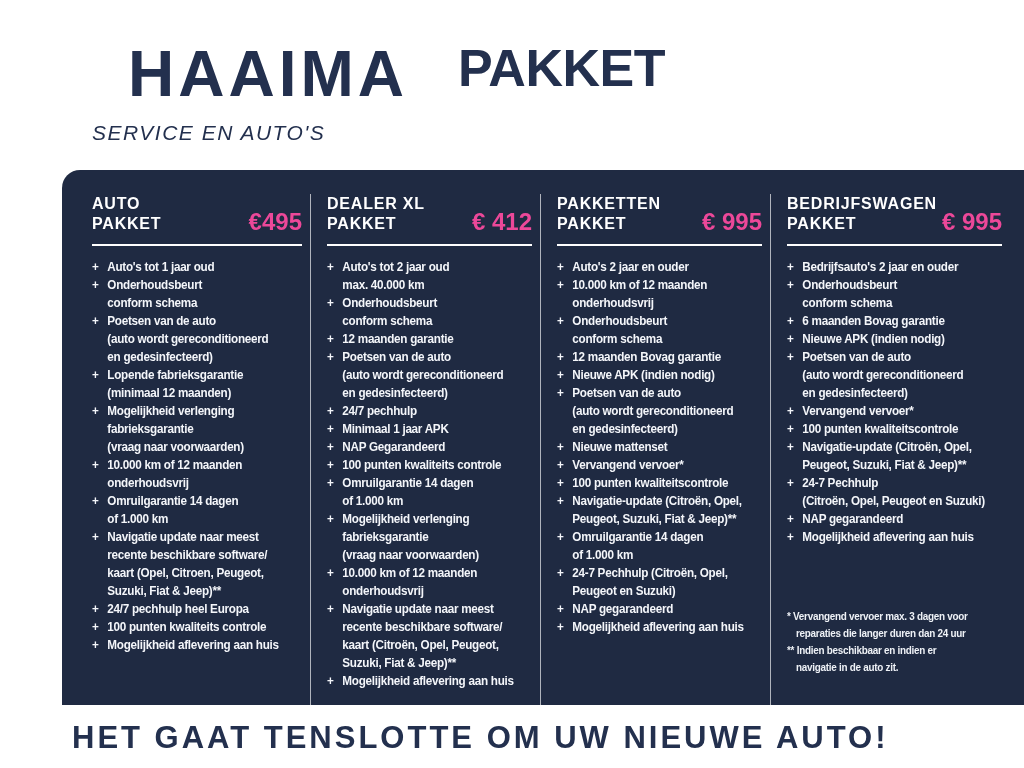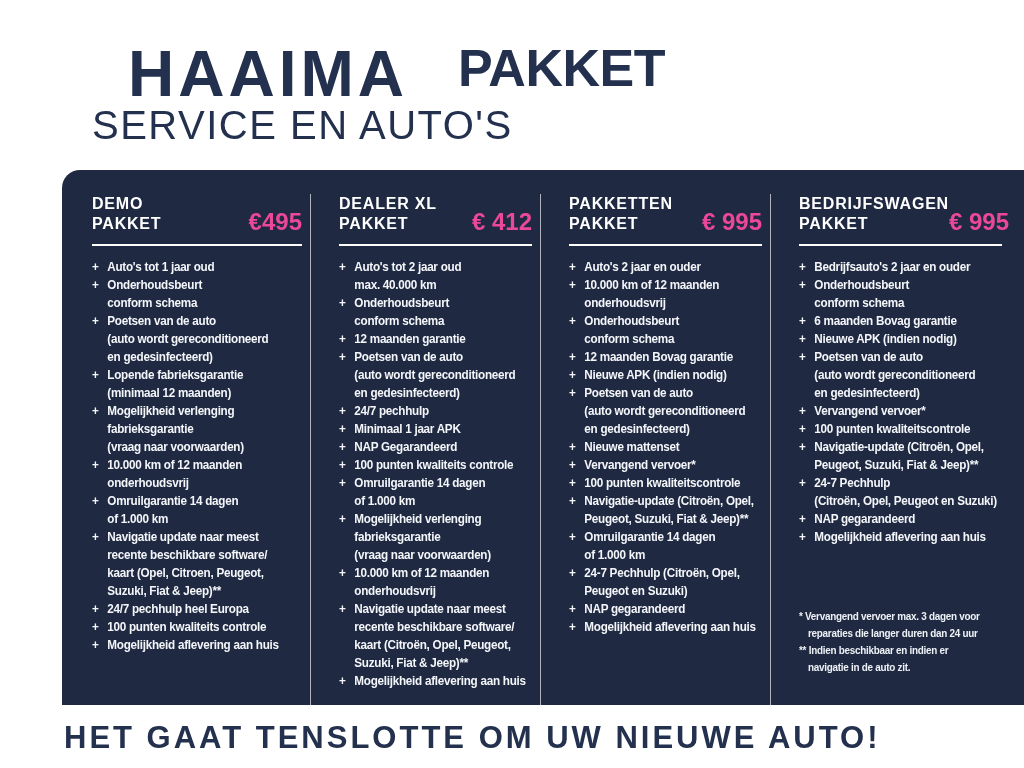--- a/index.html
+++ b/index.html
@@ -3,49 +3,49 @@
 <meta charset="utf-8">
 <style>
   * { margin:0; padding:0; box-sizing:border-box; }
   html,body { width:1024px; height:768px; background:#ffffff;
               font-family:"Liberation Sans","DejaVu Sans",sans-serif; }
   .page { position:relative; width:1024px; height:768px; overflow:hidden; background:#ffffff; }
 
   
   .brand { position:absolute; left:92px; top:42px; color:#23304e; }
   .brand-name { font-size:64px; font-weight:700; letter-spacing:4px; line-height:64px;margin-left:36px; }
-  .brand-sub  { font-size:40px; font-weight:400; letter-spacing:1.5px; line-height:34px; margin-top:2px; }
+  .brand-sub  { font-size:21px; font-weight:400; letter-spacing:1.5px; line-height:34px; margin-top:10px;font-style:italic; }
   .page-title { position:absolute; left:458px; top:46px; color:#23304e;
                 font-size:52px; font-weight:700; letter-spacing:-0.5px; line-height:45px; }
 
   
   .panel { position:absolute; left:62px; top:170px; right:0; height:535px;
            background:#1f2a42; border-radius:18px 0 0 0;
            padding:24px 14px 0 30px; }
   .cols { display:grid; grid-template-columns:218px 230px 230px 1fr; height:100%; }
   .col { padding:0 8px 0 0; overflow:hidden; }
-  .col + .col { border-left:1px solid rgba(255,255,255,0.65); padding-left:28px; }
+  .col + .col { border-left:1px solid rgba(255,255,255,0.65); padding-left:16px; }
 
   .col-head { display:flex; justify-content:space-between; align-items:flex-end; }
   .col-name { font-size:16px; font-weight:700; color:#ffffff; letter-spacing:0.8px; line-height:20px; }
   .col-price { font-size:24px; font-weight:700; color:#ec4899; white-space:nowrap; line-height:24px; }
   .rule { height:2px; background:#ffffff; margin-top:10px; }
 
   .items { list-style:none; margin-top:12px; transform:scaleX(0.90); transform-origin:left top; }
   .item { display:flex; font-size:13px; font-weight:700; color:#f4f6fa;
           line-height:18px; letter-spacing:-0.3px; white-space:nowrap; }
   .plus { flex:0 0 17px; }
 
   .fn { margin-top:62px; transform:scaleX(0.90); transform-origin:left top;
         font-size:11px; font-weight:700; color:#eef1f6; line-height:17px;
         letter-spacing:-0.3px; white-space:nowrap; }
   .fn-cont { padding-left:10px; }
 
   
-  .tagline { position:absolute; left:64px; top:720px; color:#23304e;
+  .tagline { position:absolute; left:72px; top:720px; color:#23304e;
              font-size:31px; font-weight:700; letter-spacing:3px; white-space:nowrap; }
 </style>
 </head>
 <body>
 
 <div class="page">
 
   <div class="brand">
     <div class="brand-name">HAAIMA</div>
     <div class="brand-sub">SERVICE EN AUTO'S</div>
@@ -53,21 +53,21 @@
 
   <div class="page-title">
     <div>PAKKET</div>
   </div>
 
   <div class="panel">
     <div class="cols">
         <div class="col">
           <div class="col-head">
             <div class="col-name">
-              <div>DEMO</div>
+              <div>AUTO</div>
               <div>PAKKET</div>
             </div>
             <div class="col-price">€495</div>
           </div>
           <div class="rule"></div>
           <ul class="items">
             <li class="item">
               <span class="plus">+</span>
               <span class="item-text">
                 <div>Auto's tot 1 jaar oud</div>

